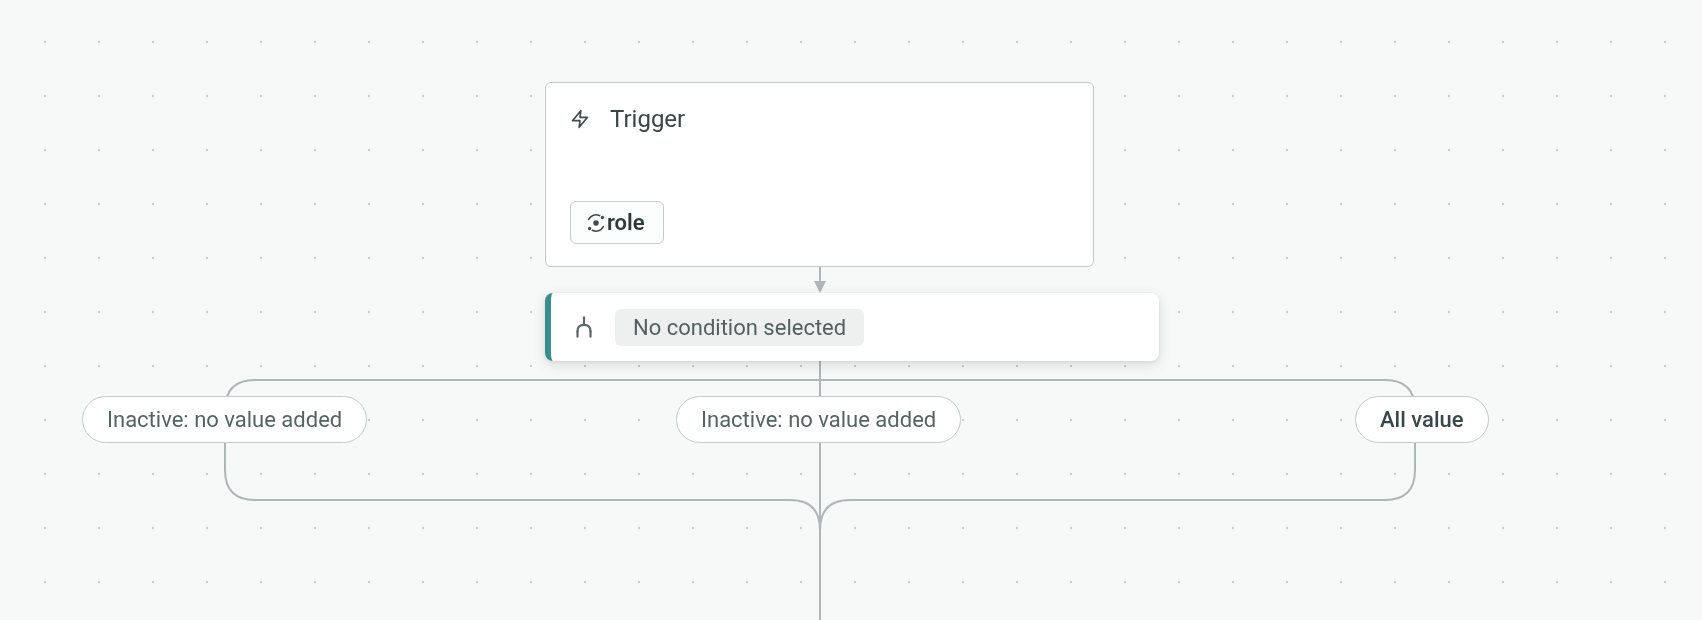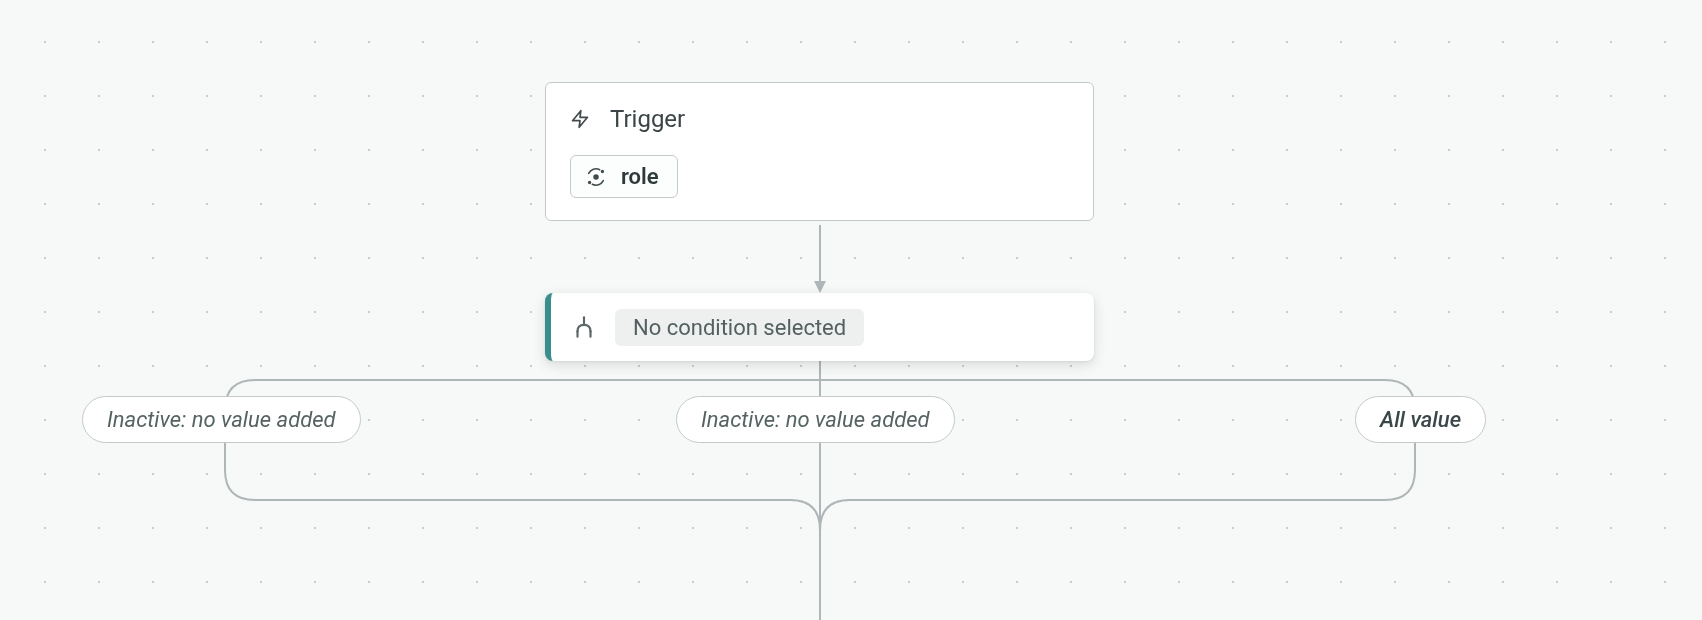--- a/index.html
+++ b/index.html
@@ -38,38 +38,38 @@
     margin-bottom: 22px;
   }
   .trigger-title {
     font-size: 24px;
     color: #3b4546;
     font-weight: 400;
   }
   .role-chip {
     display: inline-flex;
     align-items: center;
-    gap: 14px;
     border: 1px solid #c4caca;
     border-radius: 6px;
     padding: 8px 18px 8px 14px;
     background: #fcfdfd;
+    margin-top: 46px;
   }
   .role-chip-label {
     font-size: 22px;
     font-weight: 600;
     color: #2e3a3a;
   }
 
   
   .condition-node {
     position: absolute;
     left: 545px;
     top: 293px;
-    width: 549px;
+    width: 614px;
     height: 68px;
     background: #ffffff;
     border-radius: 8px;
     display: flex;
     align-items: center;
     padding-left: 0;
     box-shadow: 0 4px 14px rgba(20, 30, 30, 0.12), 0 1px 3px rgba(20,30,30,0.08);
     border-left: 6px solid #3a8d8d;
   }
   .condition-inner {
@@ -89,21 +89,20 @@
   
   .branch-label {
     position: absolute;
     background: #ffffff;
     border: 1px solid #c4cacb;
     border-radius: 999px;
     padding: 10px 24px;
     font-size: 22px;
     color: #566363;
     white-space: nowrap;
-    font-style: italic;
   }
   .branch-1 { left: 82px;  top: 396px; }
   .branch-2 { left: 676px; top: 396px; }
   .branch-3 { left: 1355px; top: 396px; color: #3a4748; font-weight: 500; }
 
   
   svg.connectors {
     position: absolute;
     left: 0; top: 0;
     width: 1702px; height: 620px;

